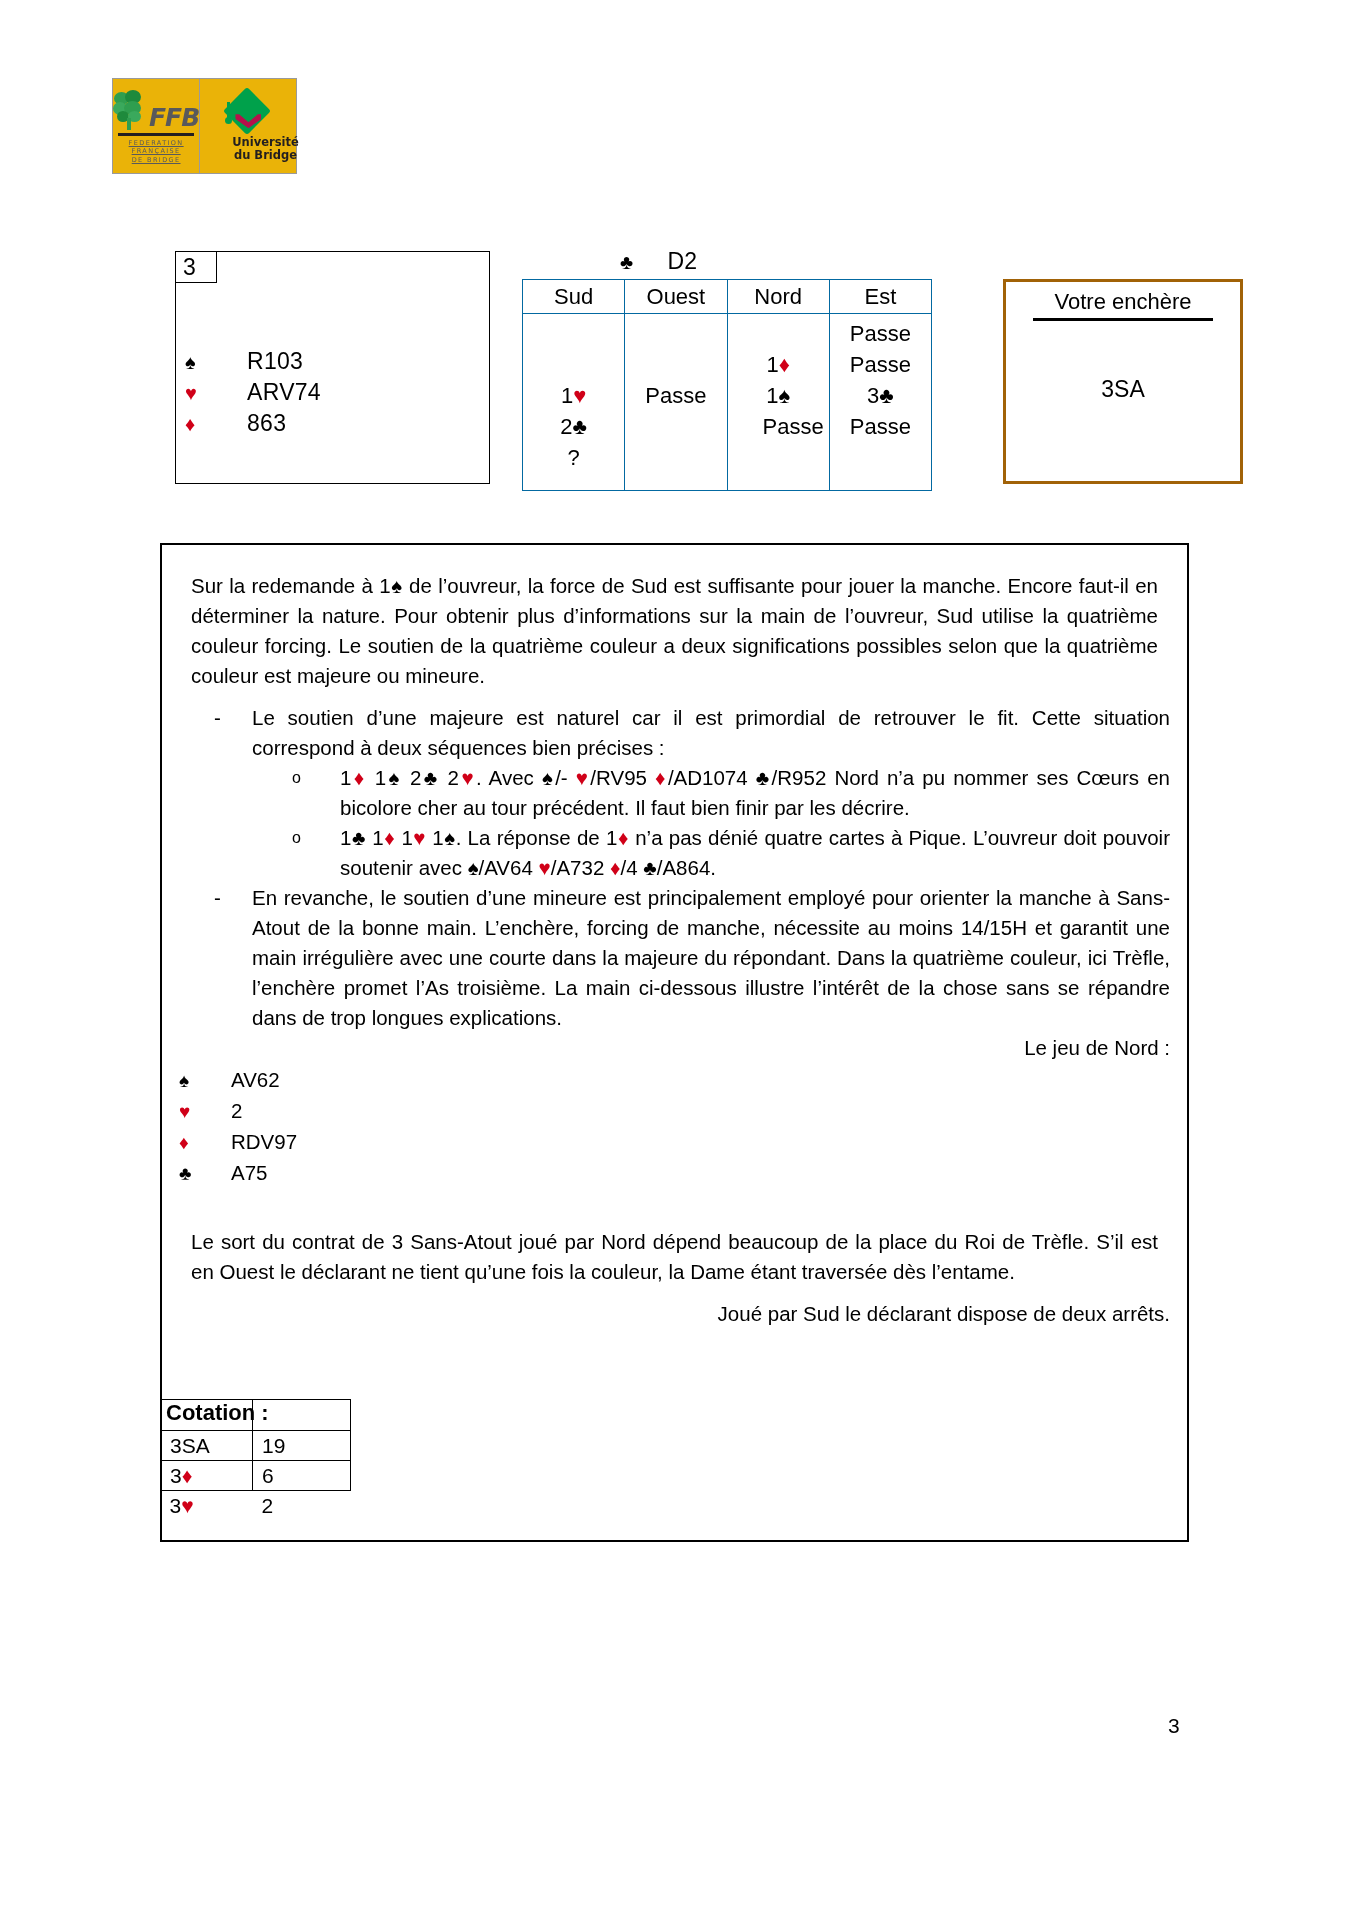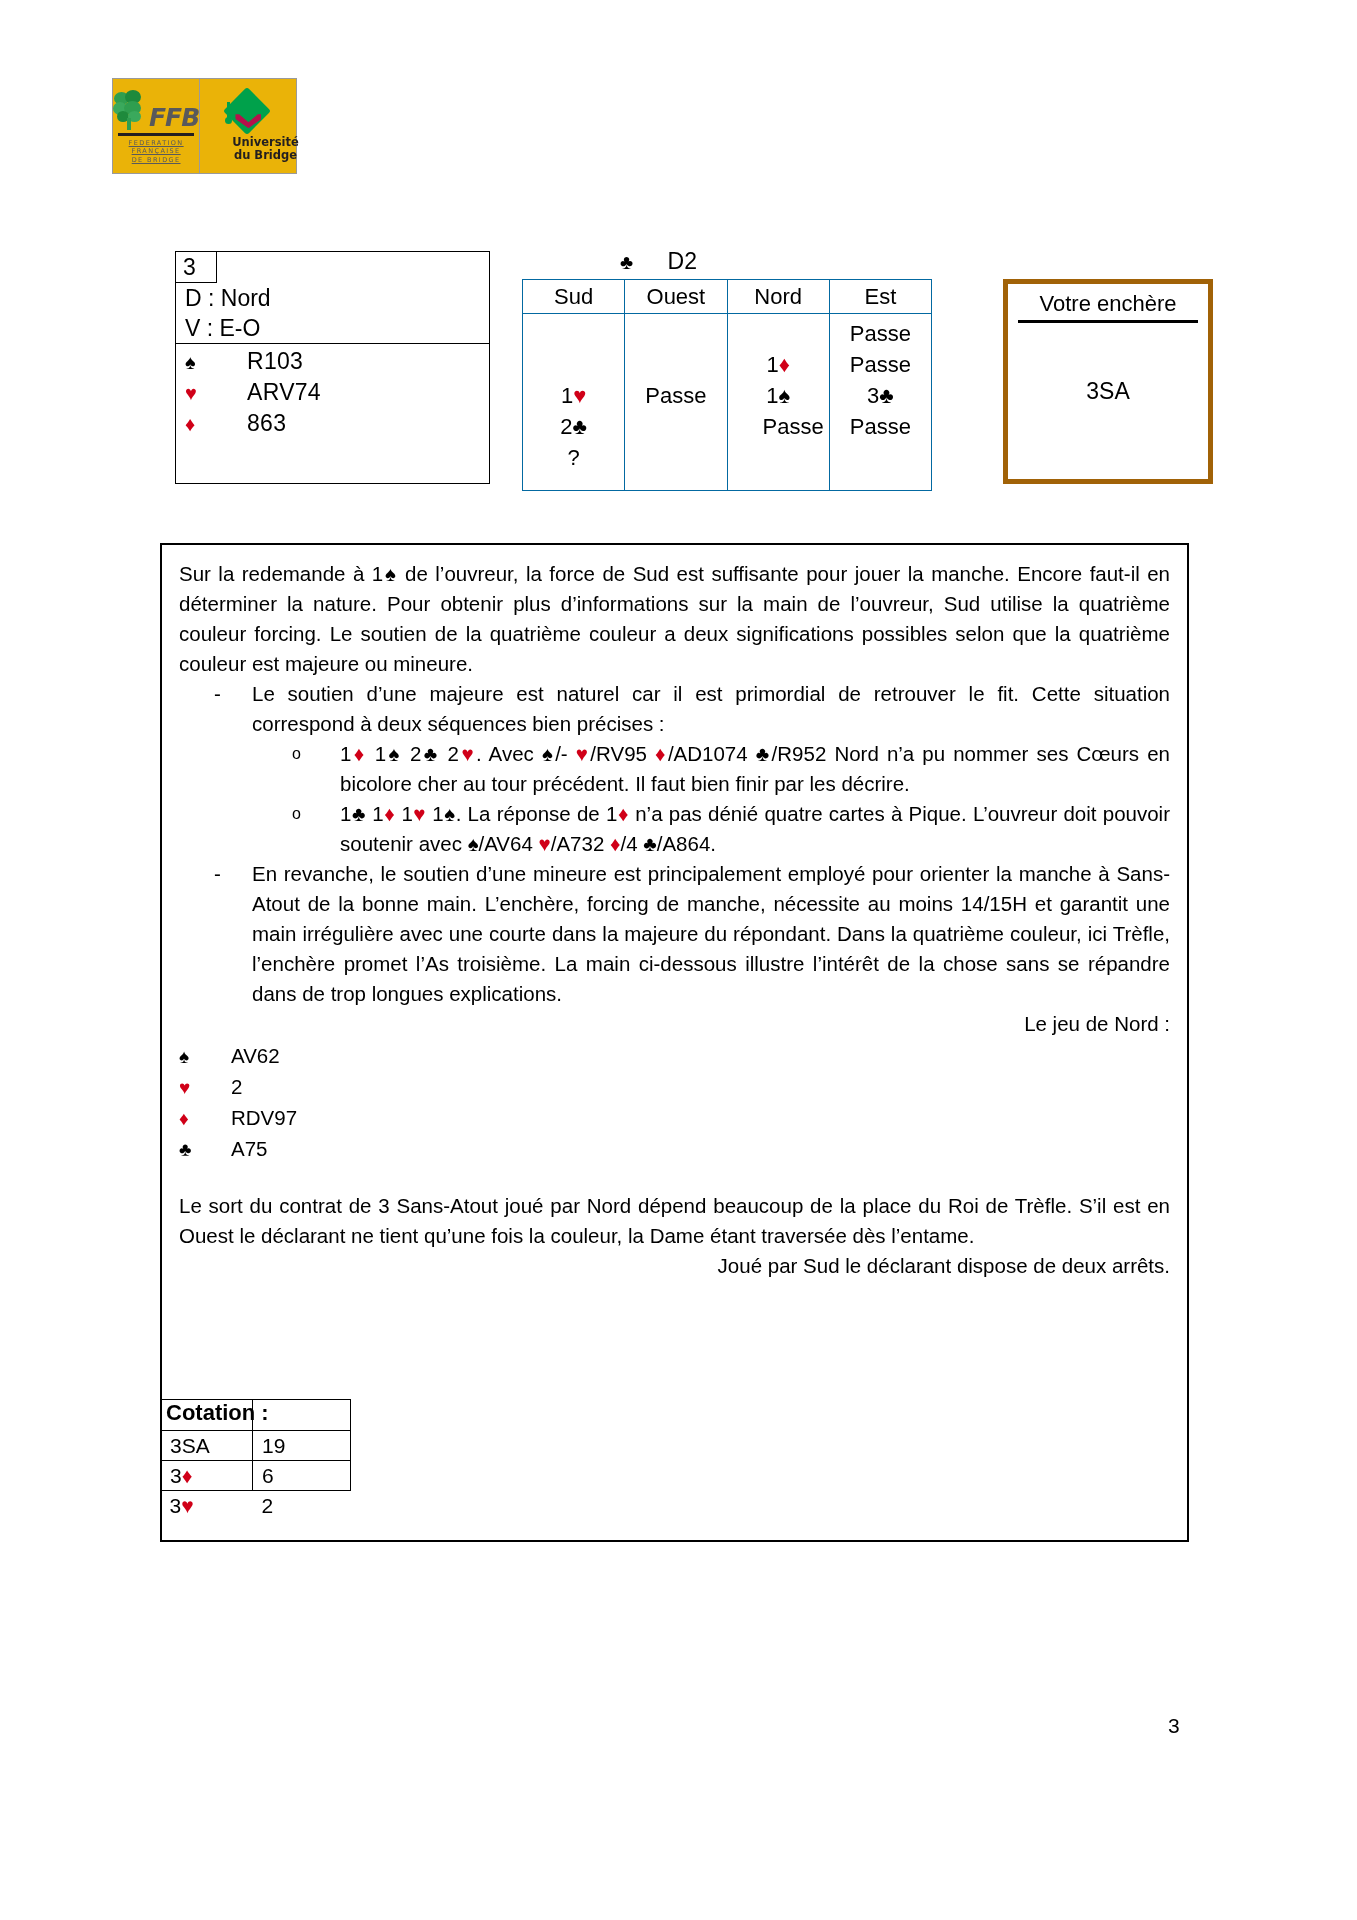--- a/index.html
+++ b/index.html
@@ -250,23 +250,23 @@
   .cell-ouest-inner { padding-top: 62px; }
   .cell-nord-inner  { padding-top: 31px; }
   .cell-sud-inner   { padding-top: 62px; }
   .pad-passe-shift { padding-left: 30px; }
 
   
   .bid-box {
     position: absolute;
     left: 1003px;
     top: 279px;
-    width: 210px;
+    width: 240px;
     height: 205px;
-    border: 5px solid #a16207;
+    border: 3px solid #a16207;
     box-sizing: border-box;
     background: #fff;
   }
   .bid-box-title {
     font-size: 22px;
     text-align: center;
     padding-top: 6px;
     line-height: 28px;
   }
   .bid-box-rule {
@@ -290,21 +290,21 @@
     height: 999px;
     border: 2px solid #000;
     box-sizing: border-box;
     background: #fff;
     padding: 14px 17px 0 17px;
   }
   .p-just {
     font-size: 20.5px;
     line-height: 30px;
     text-align: justify;
-    margin: 0;
+    margin: 12px;
   }
   .p-left {
     font-size: 20.5px;
     line-height: 30px;
     text-align: right;
     margin: 0;
   }
   .lvl1 {
     display: flex;
     margin-top: 0;
@@ -437,24 +437,20 @@
     </div>
     <div class="ub-text">
       <div>Université</div>
       <div>du Bridge</div>
     </div>
   </div>
 </div>
 
 <div class="deal-box">
   <div class="deal-num">3</div>
-  <div class="deal-meta">
-    <div>D : Nord</div>
-    <div>V : E-O</div>
-  </div>
   <div class="deal-suits">
     <div class="suit-row">
       <span class="sym black">♠</span>
       <span class="cards">R103</span>
     </div>
     <div class="suit-row">
       <span class="sym red">♥</span>
       <span class="cards">ARV74</span>
     </div>
     <div class="suit-row">

